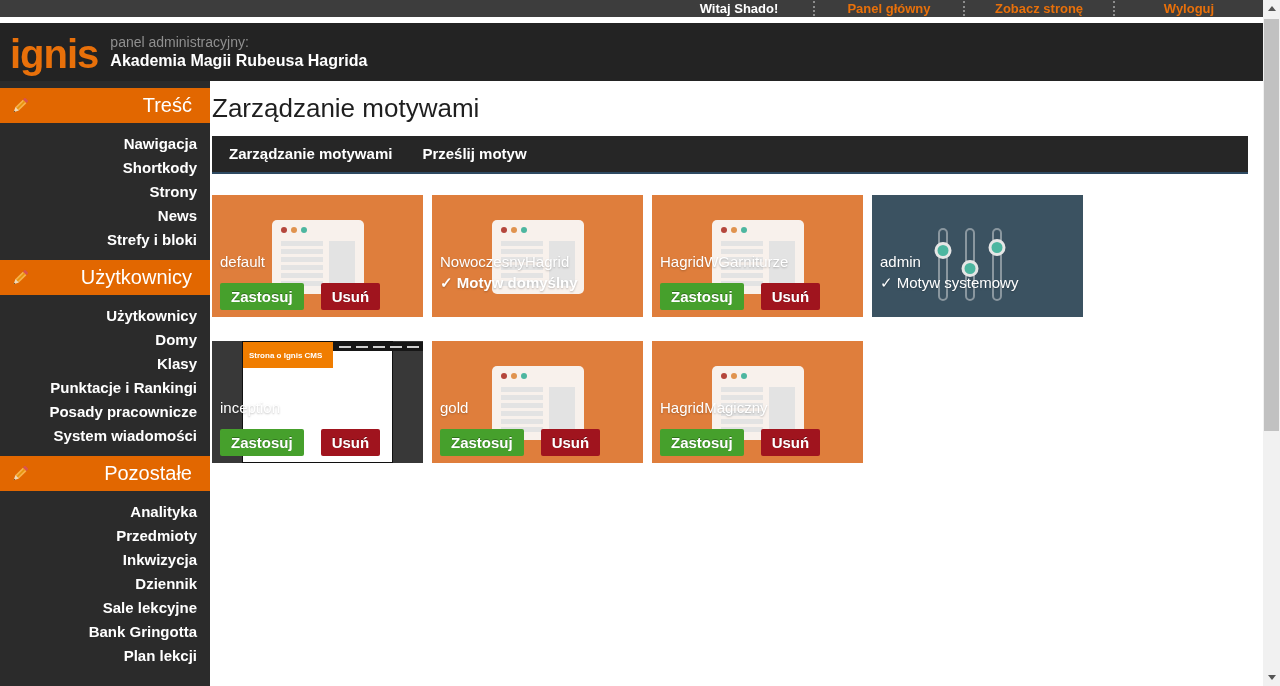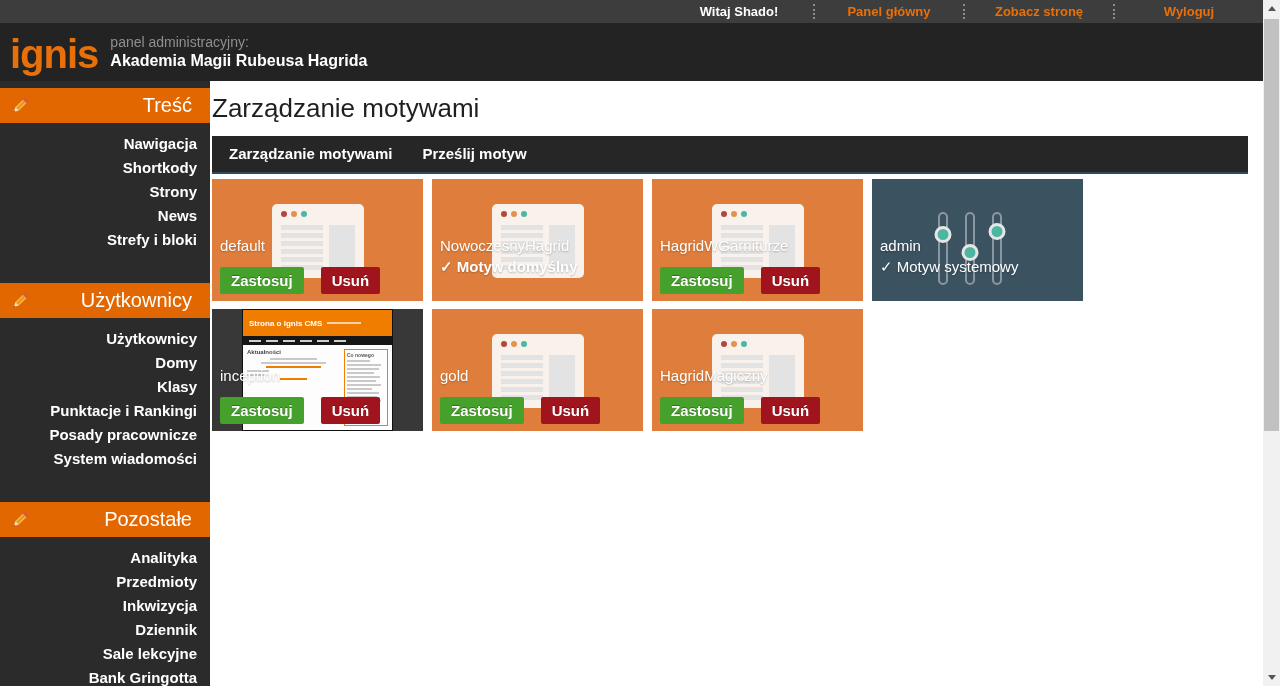--- a/index.html
+++ b/index.html
@@ -7,52 +7,52 @@
     --admin-bg:#3b5261; --dark-card:#383838; --topbar-bg:#3d3d3d;
     --header-bg:#232323; --sidebar-bg:#2b2b2b; --tabbar-bg:#262626;
     --tab-border:#2e4a62; --btn-green:#46a02c; --btn-red:#a0141e;
     --knob:#4db6a0;
   }
   *{box-sizing:border-box;margin:0;padding:0;}
   html,body{width:1280px;height:686px;overflow:hidden;}
   body{font-family:"Liberation Sans",sans-serif;background:#fff;position:relative;}
 
   
-  .topbar{position:absolute;top:0;left:0;width:1263px;height:23px;background:var(--topbar-bg);
+  .topbar{position:absolute;top:0;left:0;width:1263px;height:17px;background:var(--topbar-bg);
     display:flex;align-items:center;justify-content:flex-end;}
   .topbar .item{width:148px;text-align:center;font-size:13px;font-weight:bold;line-height:23px;color:#fff;}
   .topbar .link{color:var(--accent);cursor:pointer;}
   .topbar .sep{width:0;height:15px;border-left:2px dotted #8d8d8d;}
 
   
   .header{position:absolute;top:23px;left:0;width:1263px;height:58px;background:var(--header-bg);
     display:flex;align-items:center;}
   .logo{color:var(--accent);font-size:40px;font-weight:bold;letter-spacing:-1px;margin:8px 12px 4px 10px;line-height:1;}
   .header-sub .line1{color:#8f8f8f;font-size:14px;margin-bottom:2px;}
   .header-sub .line2{color:#fff;font-size:16px;font-weight:bold;}
 
   
   .sidebar{position:absolute;top:81px;left:0;width:210px;height:605px;background:var(--sidebar-bg);padding-top:7px;}
   .sec-head{height:35px;background:var(--section-bg);display:flex;align-items:center;cursor:pointer;}
   .sec-head .pencil{margin-left:10px;display:flex;}
   .sec-head .sec-title{flex:1;text-align:right;color:#fff;font-size:20px;padding-right:18px;}
-  .sec-items{padding:9px 13px 31px;}
+  .sec-items{padding:9px 13px 8px;}
   .sec-items .sitem{display:block;text-align:right;color:#fff;font-size:15px;font-weight:bold;
     line-height:24px;text-decoration:none;cursor:pointer;}
 
   
   .main{position:absolute;top:81px;left:210px;width:1053px;height:605px;background:#fff;padding:10px 15px 0 2px;}
   .page-title{font-size:26px;font-weight:400;color:#1f1f1f;margin:2px 0 12px;}
   .tabbar{background:var(--tabbar-bg);height:38px;border-bottom:2px solid var(--tab-border);
     display:flex;align-items:center;padding-left:2px;}
   .tab{color:#fff;font-size:15px;font-weight:bold;padding:0 15px;line-height:38px;cursor:pointer;}
 
   
   .grid{margin-top:5px;display:flex;flex-wrap:wrap;gap:8px 9px;width:880px;}
-  .card{width:211px;height:122px;position:relative;overflow:hidden;}
+  .card{width:211px;height:122px;position:relative;overflow:hidden;margin-top:16px;}
   .card.orange{background:var(--card-orange);}
   .card.admin{background:var(--admin-bg);}
   .card.darkc{background:var(--dark-card);}
 
   .card-label{position:absolute;left:8px;bottom:47px;color:#fff;font-size:15px;
     text-shadow:0 1px 2px rgba(0,0,0,.25);white-space:nowrap;}
   .card-badge{position:absolute;left:8px;bottom:25px;color:#fff;font-size:15px;
     text-shadow:0 1px 2px rgba(0,0,0,.25);white-space:nowrap;}
   .card-badge.bold{font-weight:bold;}
   .card-actions{position:absolute;left:8px;bottom:7px;display:flex;gap:17px;}
@@ -75,21 +75,21 @@
   .bright{width:26px;height:45px;background:#e3e3e3;}
 
   
   .sliders{position:absolute;left:66px;top:33px;display:flex;gap:17px;}
   .track{position:relative;width:10px;height:73px;border:2px solid rgba(235,235,235,.45);border-radius:7px;}
   .knob{position:absolute;left:50%;transform:translateX(-50%);width:17px;height:17px;border-radius:50%;
     background:var(--knob);border:3px solid #e6e6e6;}
 
   
   .shot{position:absolute;left:30px;top:0;width:151px;height:122px;background:#fff;
-    border:1px solid #101010;display:flex;flex-direction:column;}
+    border:1px solid #101010;display:flex;flex-direction:row;}
   .shot-head{background:#f07d00;height:26px;display:flex;align-items:center;padding:0 6px;gap:5px;}
   .shot-title{color:#fff;font-size:8px;font-weight:bold;white-space:nowrap;}
   .shot-sub{flex:1;height:2px;background:rgba(255,255,255,.65);max-width:34px;}
   .shot-nav{background:#161616;height:9px;display:flex;align-items:center;gap:5px;padding:0 6px;}
   .shot-nav i{width:12px;height:2px;background:#cfcfcf;display:block;}
   .shot-body{flex:1;background:#fdfdfd;display:flex;gap:4px;padding:4px;}
   .shot-main{flex:1;}
   .shot-h{font-size:6px;color:#444;font-weight:bold;margin-bottom:3px;}
   .shot-lines i{display:block;height:2px;background:#c9c9c9;margin:2px auto;}
   .shot-lines i.orange{background:#f07d00;}

